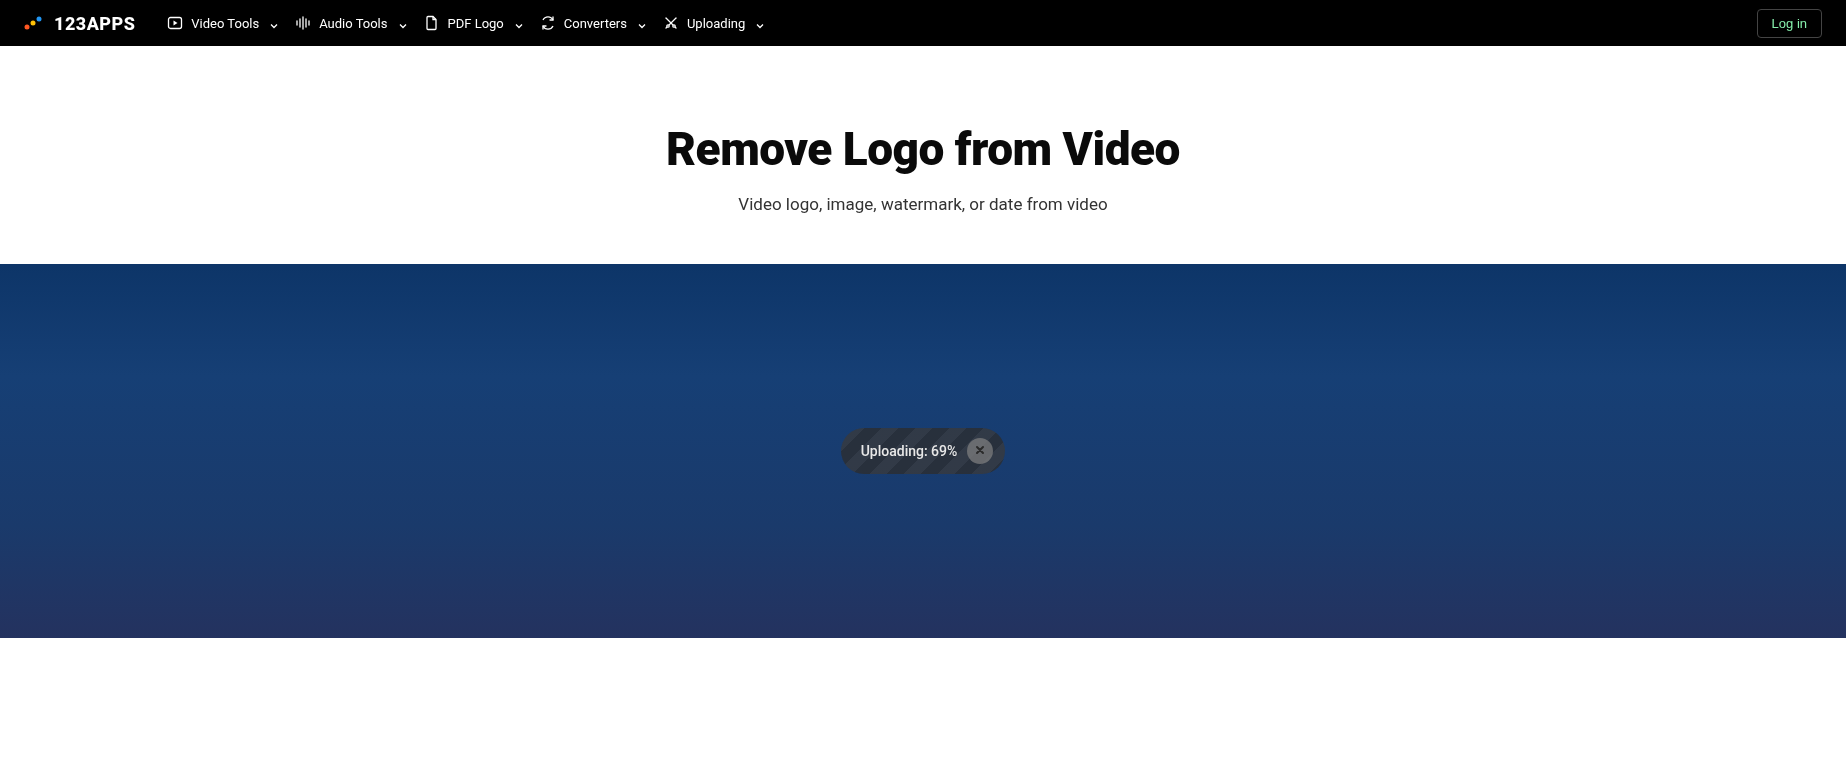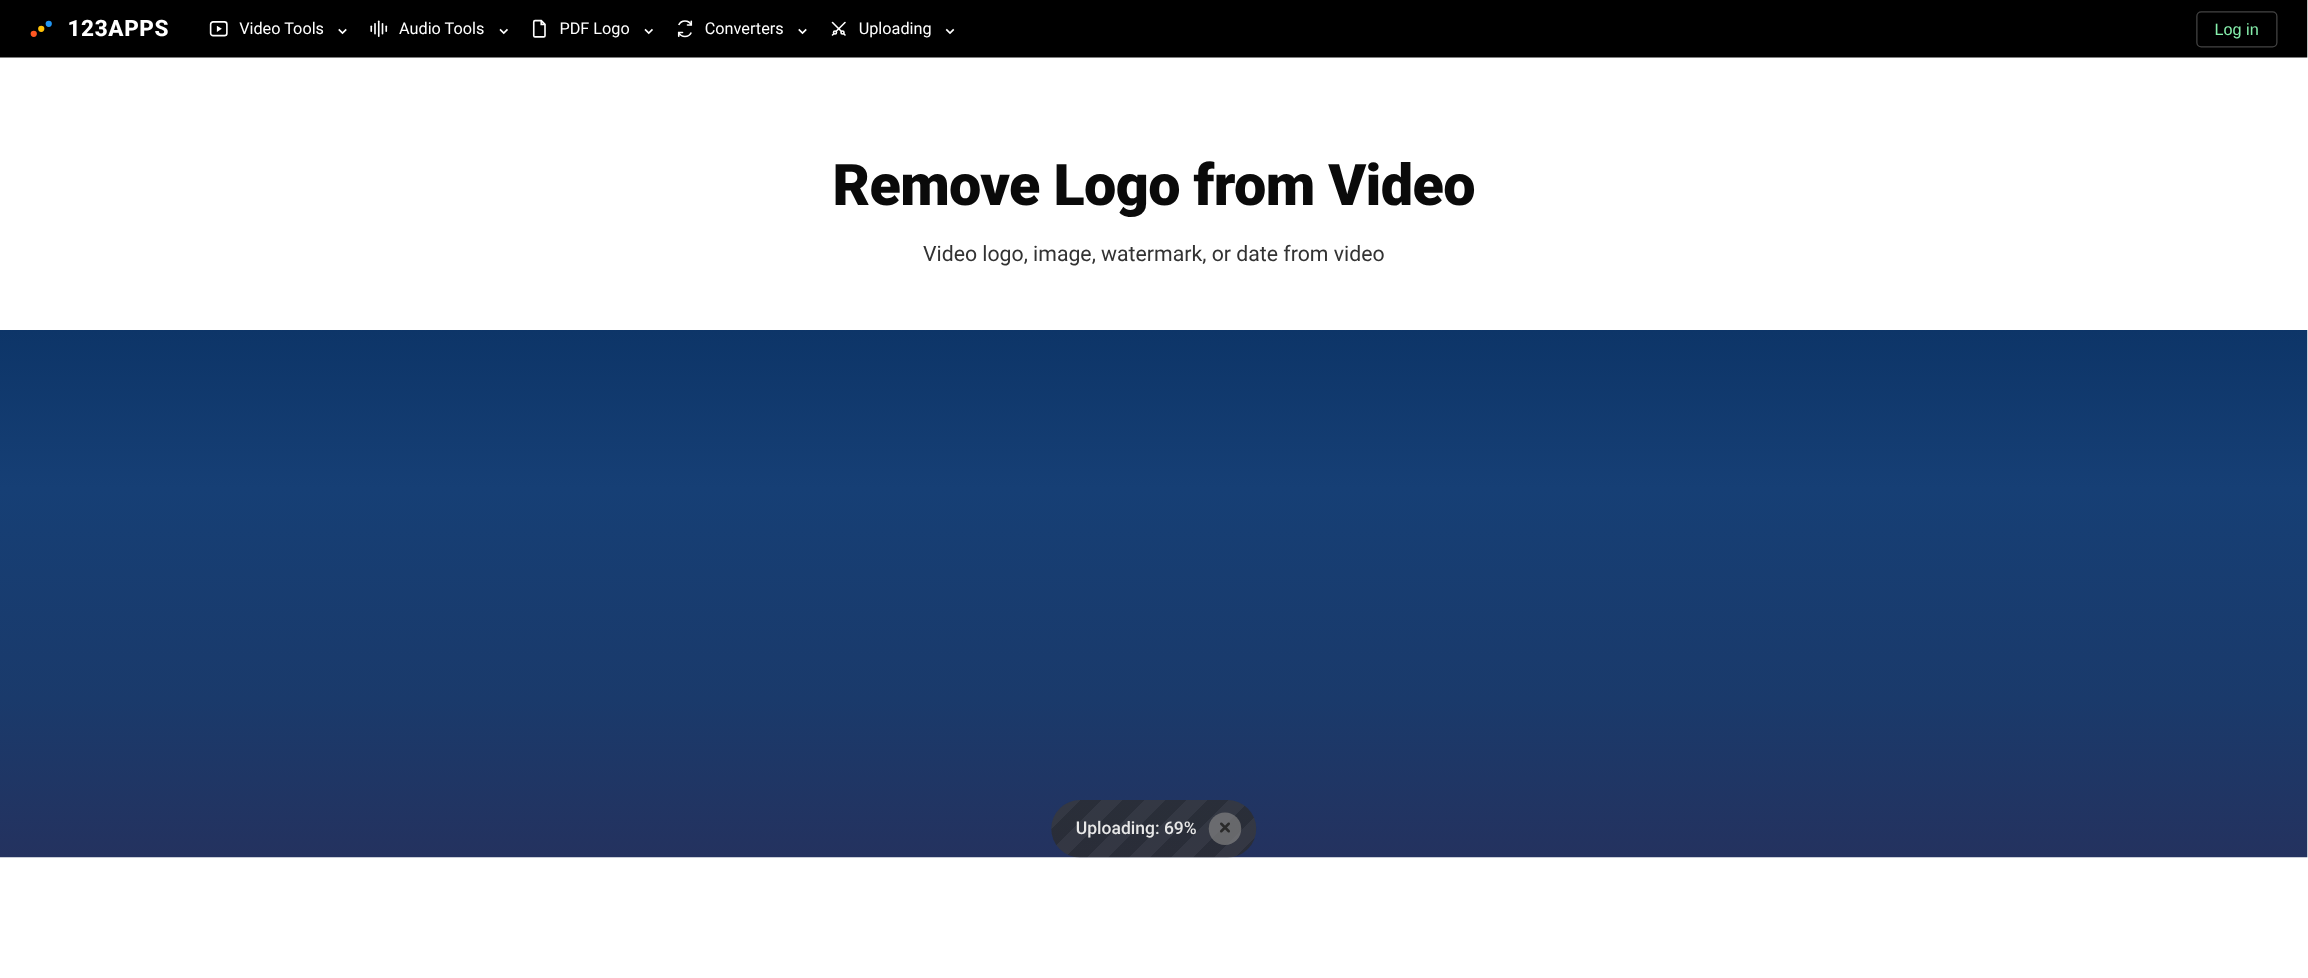--- a/index.html
+++ b/index.html
@@ -88,24 +88,24 @@
       letter-spacing: -0.5px;
       margin-bottom: 18px;
     }
     .page-subtitle {
       font-size: 17px;
       color: #333;
     }
     
     
     .work-area {
-      height: 422px;
+      height: 374px;
       background: linear-gradient(180deg, #0d3568 0%, #163f75 30%, #1a3a6b 70%, #24325f 100%);
       display: flex;
-      align-items: flex-end;
+      align-items: center;
       justify-content: center;
       position: relative;
     }
     
     
     .upload-pill {
       background: rgba(50, 50, 50, 0.75);
       border-radius: 50px;
       padding: 10px 12px 10px 20px;
       display: flex;

